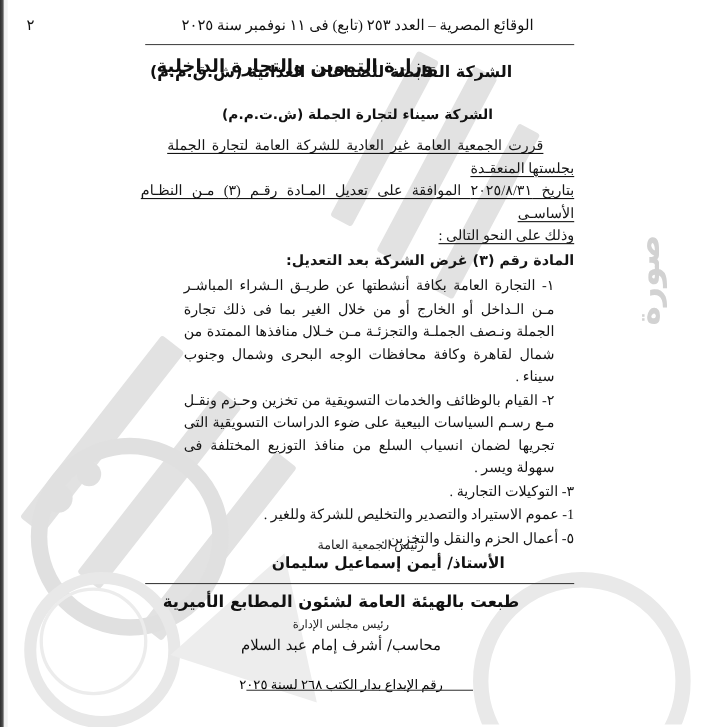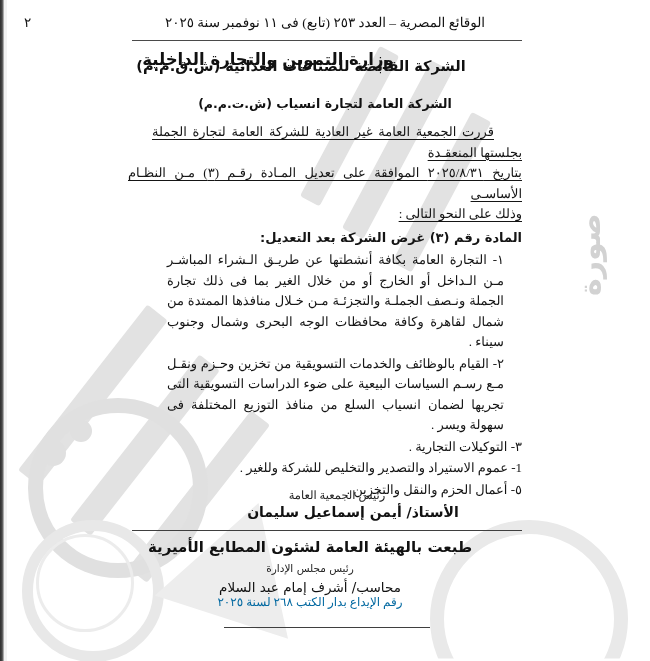--- a/index.html
+++ b/index.html
@@ -193,21 +193,21 @@
   }
   .foot .chair-role{
     margin-top:6px;font-size:10.5px;color:#222;
     font-family:"DejaVu Sans","Liberation Sans",sans-serif;
   }
   .foot .chair-name{
     margin-top:5px;font-size:13.5px;font-weight:400;
     font-family:"DejaVu Sans","Liberation Sans",sans-serif;color:#111;
   }
   .foot .deposit{
-    margin-top:0;font-size:12px;color:#0369a1;
+    margin-top:20px;font-size:12px;color:#000000;
     font-family:"Liberation Serif","DejaVu Serif",serif;
   }
   .rule3{
     position:absolute;left:224px;top:627px;width:206px;height:0;
     border-top:1.2px solid #3f3f3f;
   }
 </style>
 </head>
 <body>
 
@@ -237,21 +237,21 @@
 
     <div class="hdr">
       <span class="pageno">٢</span>
       <span class="hline">الوقائع المصرية – العدد ٢٥٣ (تابع) فى ١١ نوفمبر سنة ٢٠٢٥</span>
     </div>
 
     <div class="rule"></div>
 
     <div class="t1">وزارة التموين والتجارة الداخلية</div>
     <div class="t2">الشركة القابضة للصناعات الغذائية (ش.ق.م.م)</div>
-    <div class="t3">الشركة العامة لتجارة انسياب (ش.ت.م.م)</div>
+    <div class="t3">الشركة سيناء لتجارة الجملة (ش.ت.م.م)</div>
 
     <div class="body">
 
       <div class="p-underline">
         <span class="ln indent">قررت الجمعية العامة غير العادية للشركة العامة لتجارة الجملة بجلستها المنعقـدة</span>
         <span class="ln">بتاريخ ٢٠٢٥/٨/٣١ الموافقة على تعديل المـادة رقـم (٣) مـن النظـام الأساسـى</span>
         <span class="ln">وذلك على النحو التالى :</span>
       </div>
 
       <div class="article-title">المادة رقم (٣) غرض الشركة بعد التعديل:</div>

